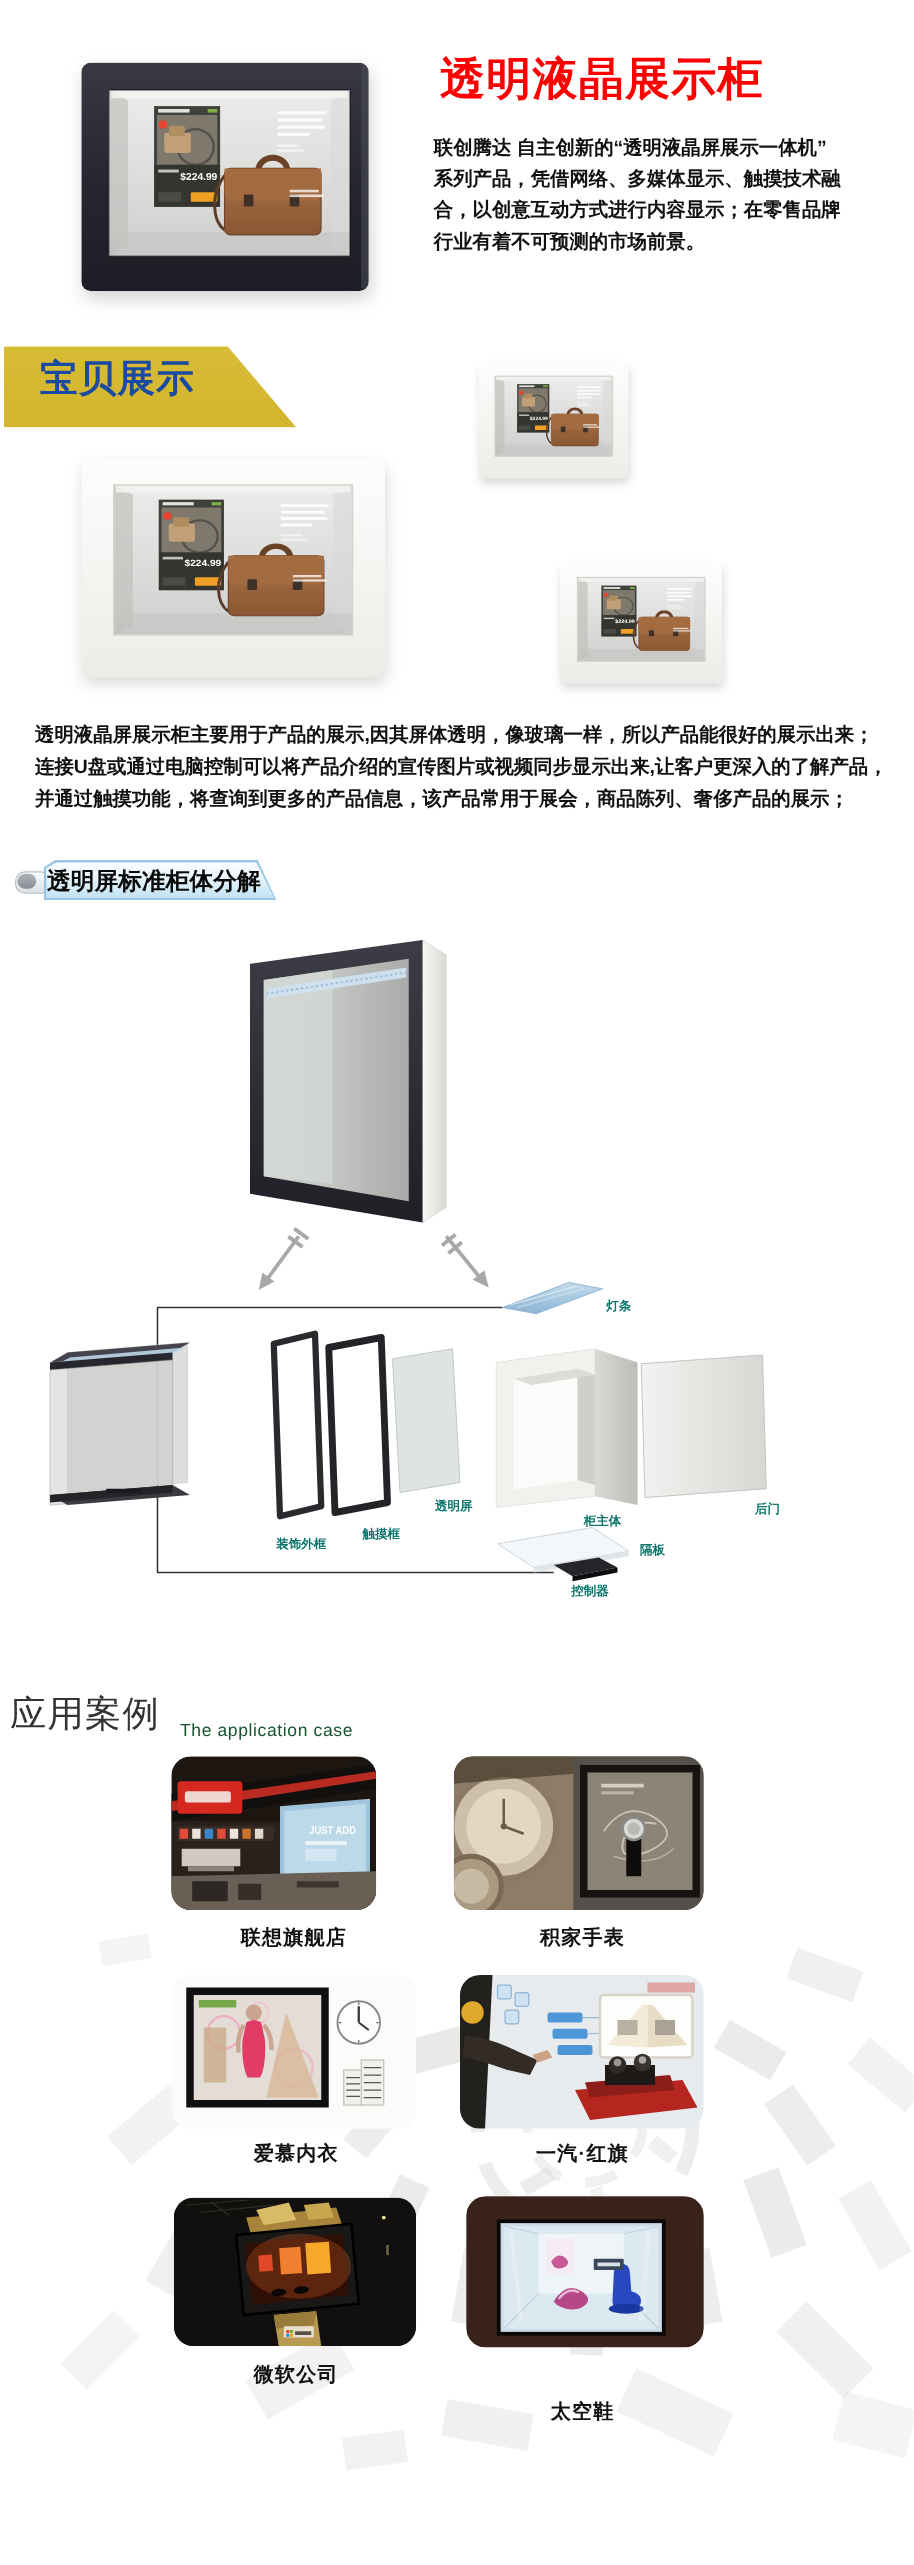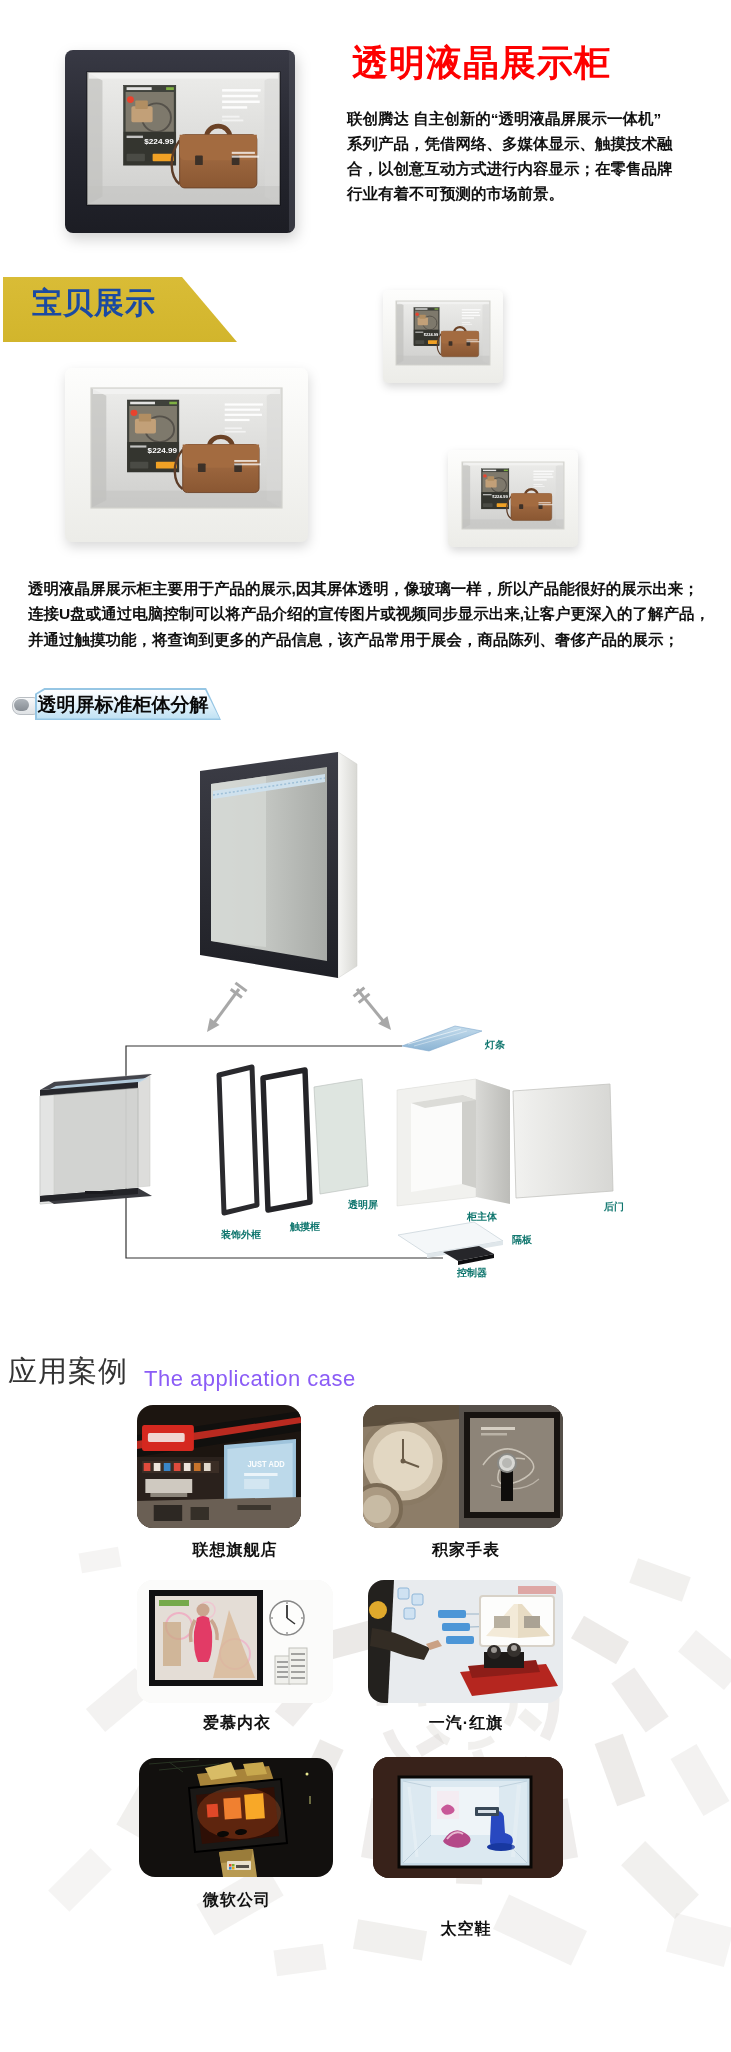--- a/index.html
+++ b/index.html
@@ -26,21 +26,21 @@
      clip-path:polygon(0 18%,5% 0,92% 0,100% 100%,0 100%);}
   #ribbon-text{position:absolute;left:0;top:4px;width:176px;text-align:center;font-size:19px;font-weight:bold;color:#0a0a0a;}
   #toggle-icon{position:absolute;left:12px;top:697px;width:27px;height:16px;border-radius:8px;
      background:linear-gradient(180deg,#f8f9fa,#dfe2e5);border:1px solid #b9bec3;}
   #toggle-icon .knob{position:absolute;left:1px;top:1px;width:15px;height:12px;border-radius:7px;
      background:linear-gradient(180deg,#aeb4ba,#878d94);}
   #toggle-icon .dot{position:absolute;right:-2px;top:-3px;width:5px;height:5px;border-radius:50%;background:#35cf4a;}
   .diagram-label{position:absolute;transform:translateX(-50%);font-size:10px;font-weight:bold;color:#0f766e;white-space:nowrap;}
   #app-heading{position:absolute;left:8px;top:1340px;display:flex;align-items:flex-end;margin-top:12px;}
   #app-heading .cn{font-size:29px;color:#333;letter-spacing:1px;}
-  #app-heading .en{font-size:22px;color:#8b5cf6;margin-left:16px;letter-spacing:0.5px;}
+  #app-heading .en{font-size:14px;color:#14532d;margin-left:16px;letter-spacing:0.5px;}
   .case-img{position:absolute;border-radius:16px;overflow:hidden;}
   .case-img svg{display:block;width:100%;height:100%;}
   .case-caption{position:absolute;transform:translateX(-50%);font-size:16px;font-weight:bold;color:#111;letter-spacing:1px;white-space:nowrap;}
 </style>
 </head>
 <body>
 
 <div id="page">
 
   <svg width="0" height="0" style="position:absolute">

